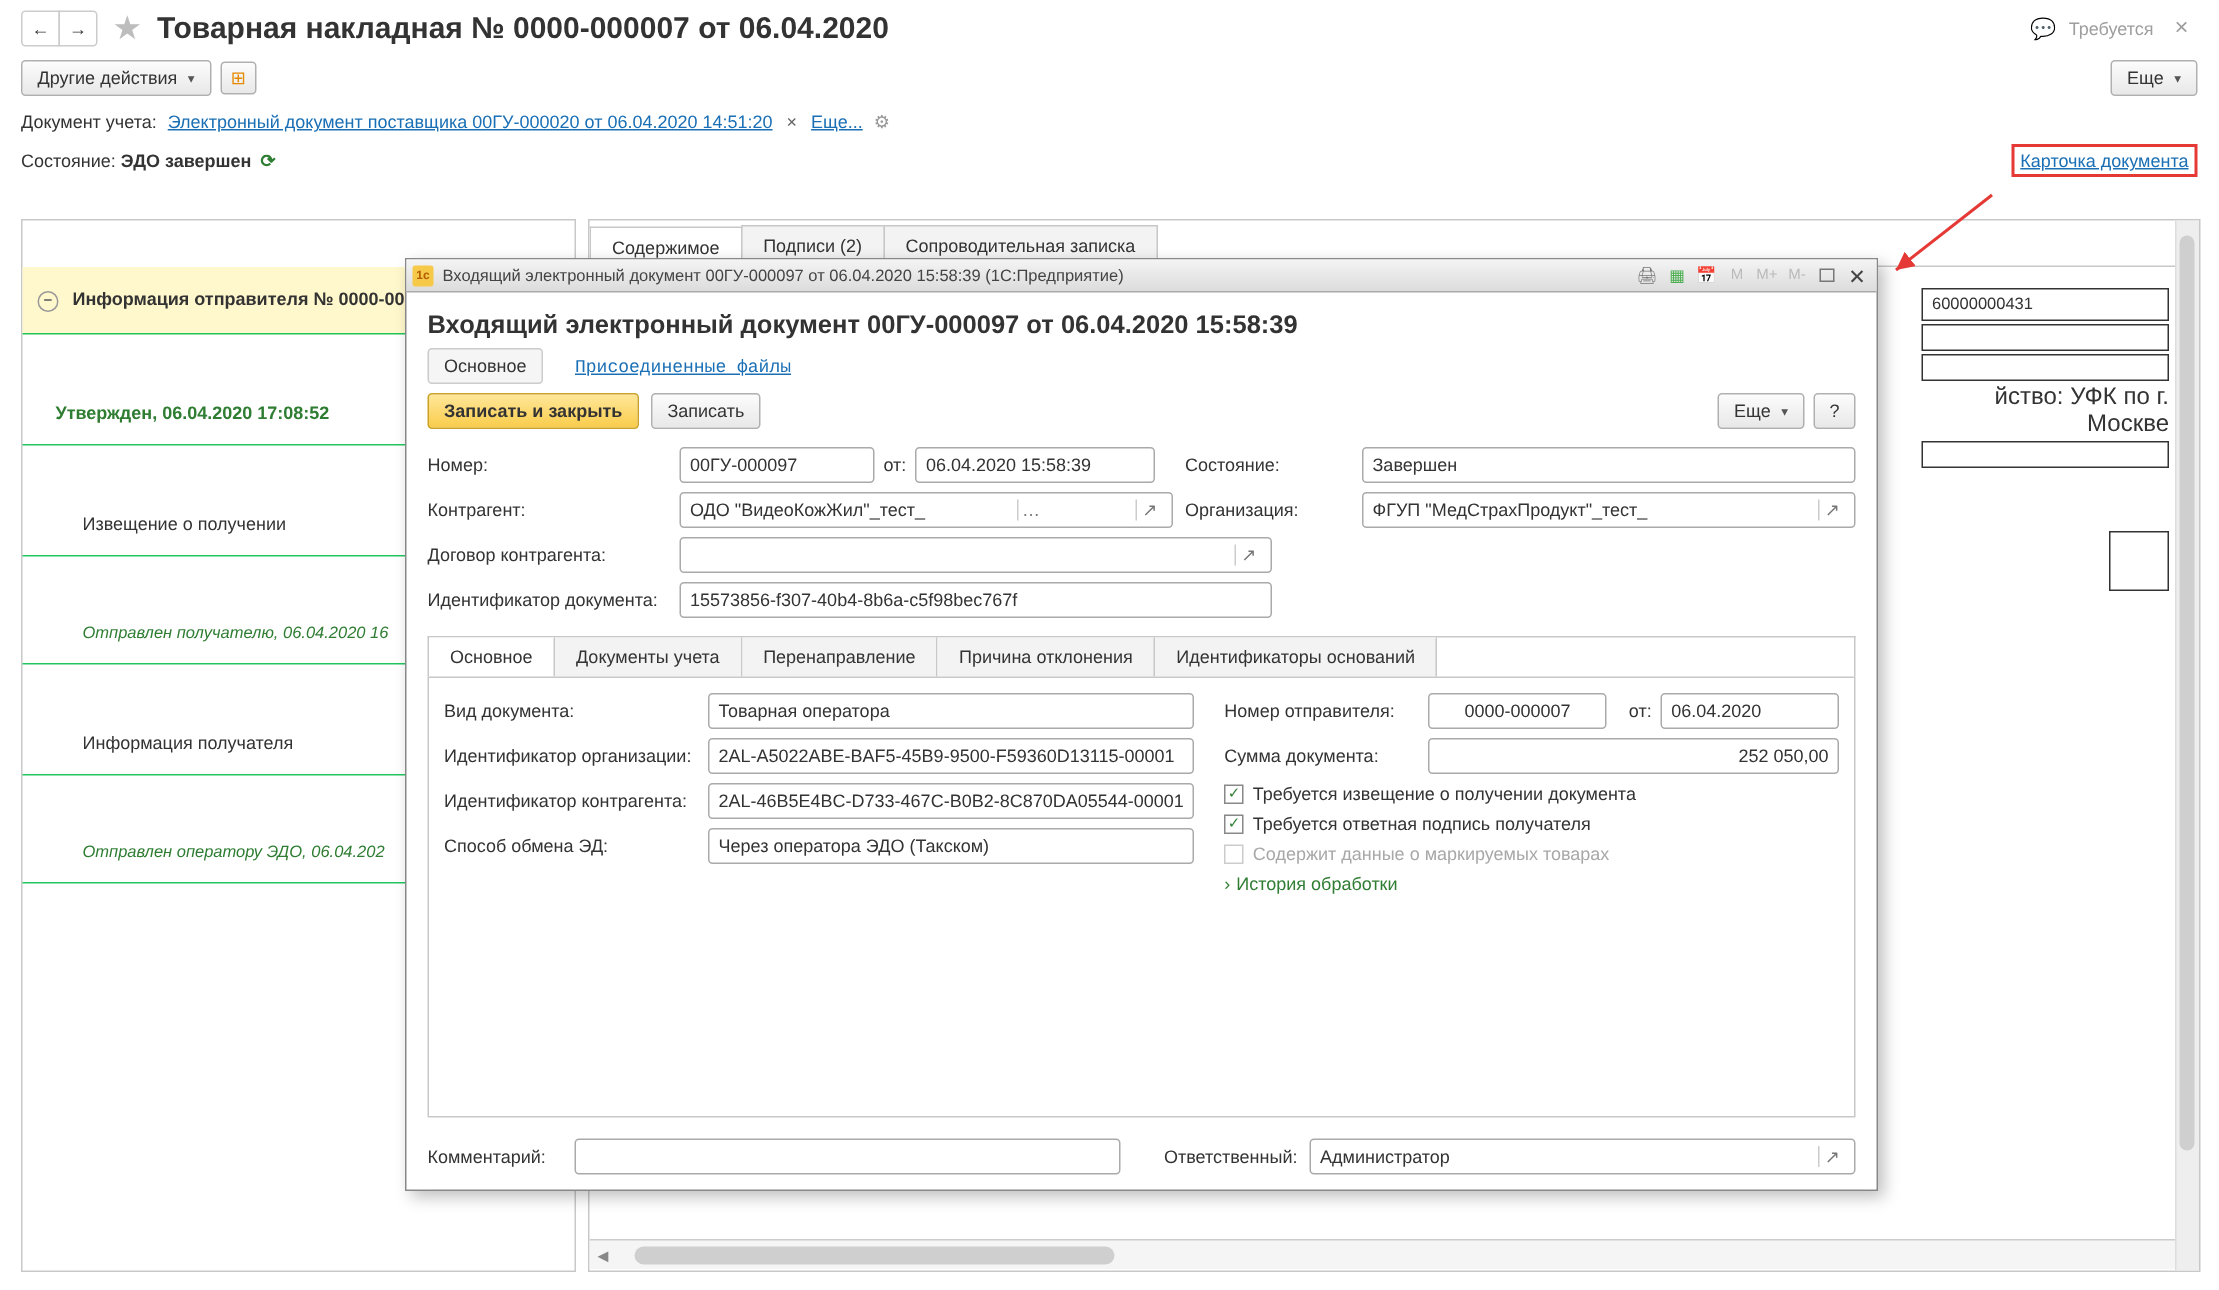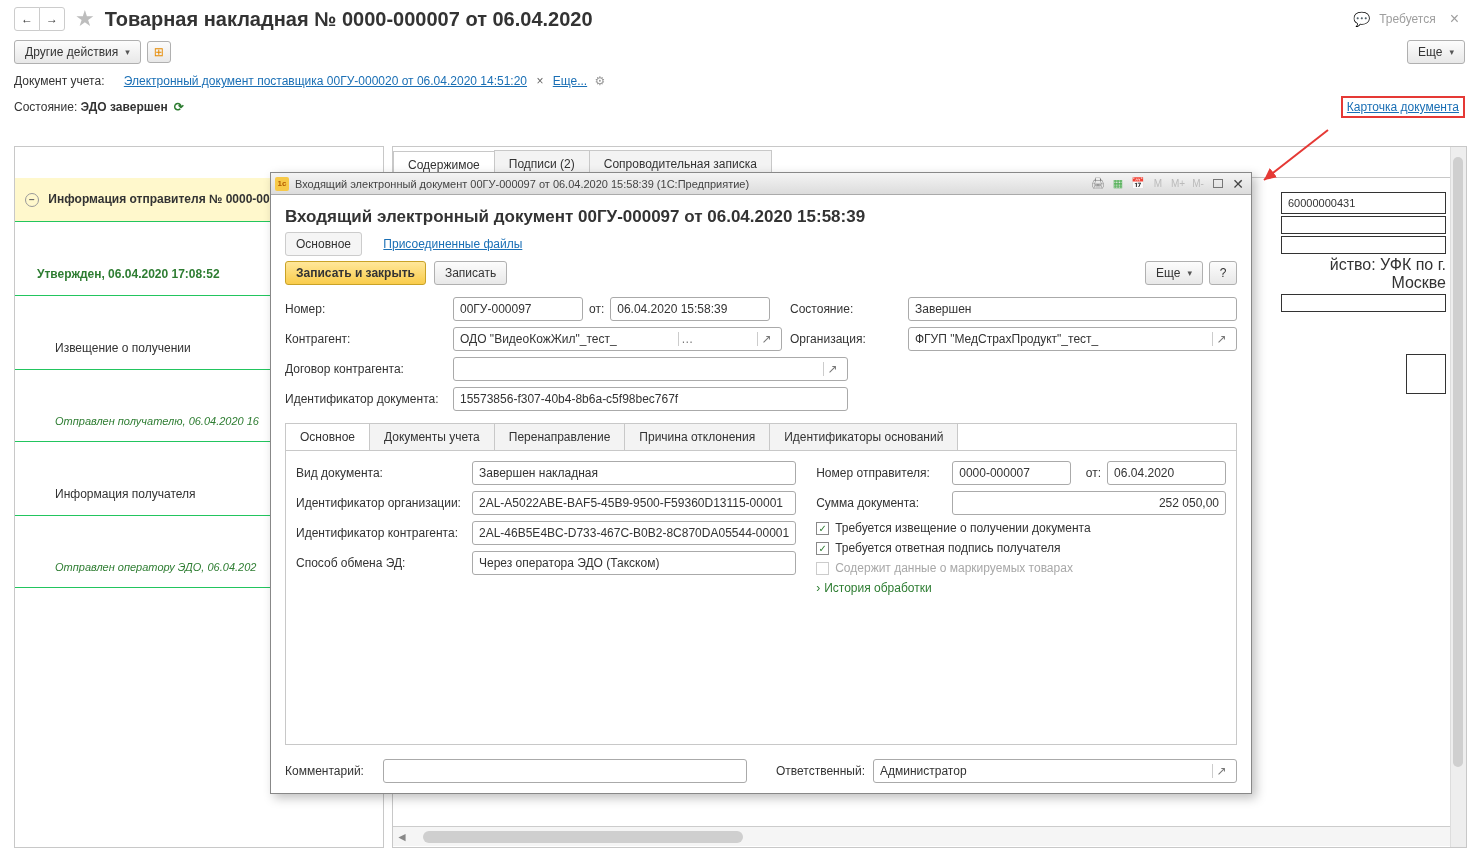--- a/index.html
+++ b/index.html
@@ -81,21 +81,21 @@
   }
   .toolbar .right {
     margin-left: auto;
   }
 
   
   .doc-link-row {
     padding: 2px 14px 6px;
     color: #333;
   }
-  .doc-link-row .lbl { margin-right: 16px; }
+  .doc-link-row .lbl { margin-right: 4px; }
   .link { color: #1a6fb5; text-decoration: underline; cursor: pointer; }
   .inline-x { color: #666; margin: 0 6px; cursor: pointer; }
   .gear { color: #999; margin-left: 4px; }
 
   
   .status-row {
     padding: 2px 14px 8px;
     display: flex;
     align-items: center;
   }
@@ -235,21 +235,21 @@
   .tb-icon.grid{color:#4caf50;}
   .tb-icon.cal{color:#4caf50;}
   .tb-icon.m{color:#bbb;font-size:10px;}
   .tb-icon.closex{color:#444;font-size:14px;}
 
   .modal-body{padding:10px 14px 8px;flex:1;display:flex;flex-direction:column;}
   .modal h2{font-size:17px;font-weight:bold;margin:2px 0 10px;}
   .modal .subnav{margin-bottom:10px;}
   .modal .subnav span{margin-right:18px;cursor:pointer;}
   .modal .subnav .active{border:1px solid #ccc;background:#f5f5f5;padding:4px 10px;border-radius:3px;}
-  .modal .subnav .inact{color:#1a6fb5;text-decoration:underline;}
+  .modal .subnav .inact{color:#1a6fb5;text-decoration:underline;font-family:Liberation Mono, monospace;}
 
   .modal .action-row{display:flex;align-items:center;gap:8px;margin-bottom:12px;}
   .btn.primary{background:linear-gradient(#ffe79a,#f9cc4b);border-color:#c9a227;font-weight:bold;}
   .action-row .right{margin-left:auto;display:flex;gap:6px;}
   .btn.sq{width:28px;padding:4px 0;justify-content:center;}
 
   .form-grid{display:grid;grid-template-columns:160px 1fr 80px 1fr;gap:6px 8px;align-items:center;}
   .form-grid.two{grid-template-columns:160px 1fr 110px 1fr;}
   .lbl2{color:#333;}
   .input{
@@ -470,21 +470,21 @@
       <div class="inner-tab">Документы учета</div>
       <div class="inner-tab">Перенаправление</div>
       <div class="inner-tab">Причина отклонения</div>
       <div class="inner-tab">Идентификаторы оснований</div>
     </div>
     <div class="inner-body">
       <div class="col-l">
         <div class="frow">
             <div class="fl lbl2">Вид документа:</div>
           <div class="input">
-              <span>Завершен накладная</span>
+              <span>Товарная оператора</span>
             </div>
           </div>
         <div class="frow">
             <div class="fl lbl2">Идентификатор организации:</div>
           <div class="input">
               <span>2AL-A5022ABE-BAF5-45B9-9500-F59360D13115-00001</span>
             </div>
           </div>
         <div class="frow">
             <div class="fl lbl2">Идентификатор контрагента:</div>
@@ -495,21 +495,21 @@
         <div class="frow">
             <div class="fl lbl2">Способ обмена ЭД:</div>
           <div class="input">
               <span>Через оператора ЭДО (Такском)</span>
             </div>
           </div>
       </div>
       <div class="col-r">
         <div class="frow">
           <div class="lbl2" style="width:130px;">Номер отправителя:</div>
-          <div class="input" style="width:100px;">
+          <div class="input" style="width:100px;justify-content:center;">
               <span>0000-000007</span>
             </div>
           <div class="lbl2" style="width:24px;text-align:right;">от:</div>
           <div class="input" style="width:90px;">
               <span>06.04.2020</span>
             </div>
         </div>
         <div class="frow">
           <div class="lbl2" style="width:130px;">Сумма документа:</div>
           <div class="input" style="text-align:right;justify-content:flex-end;">

